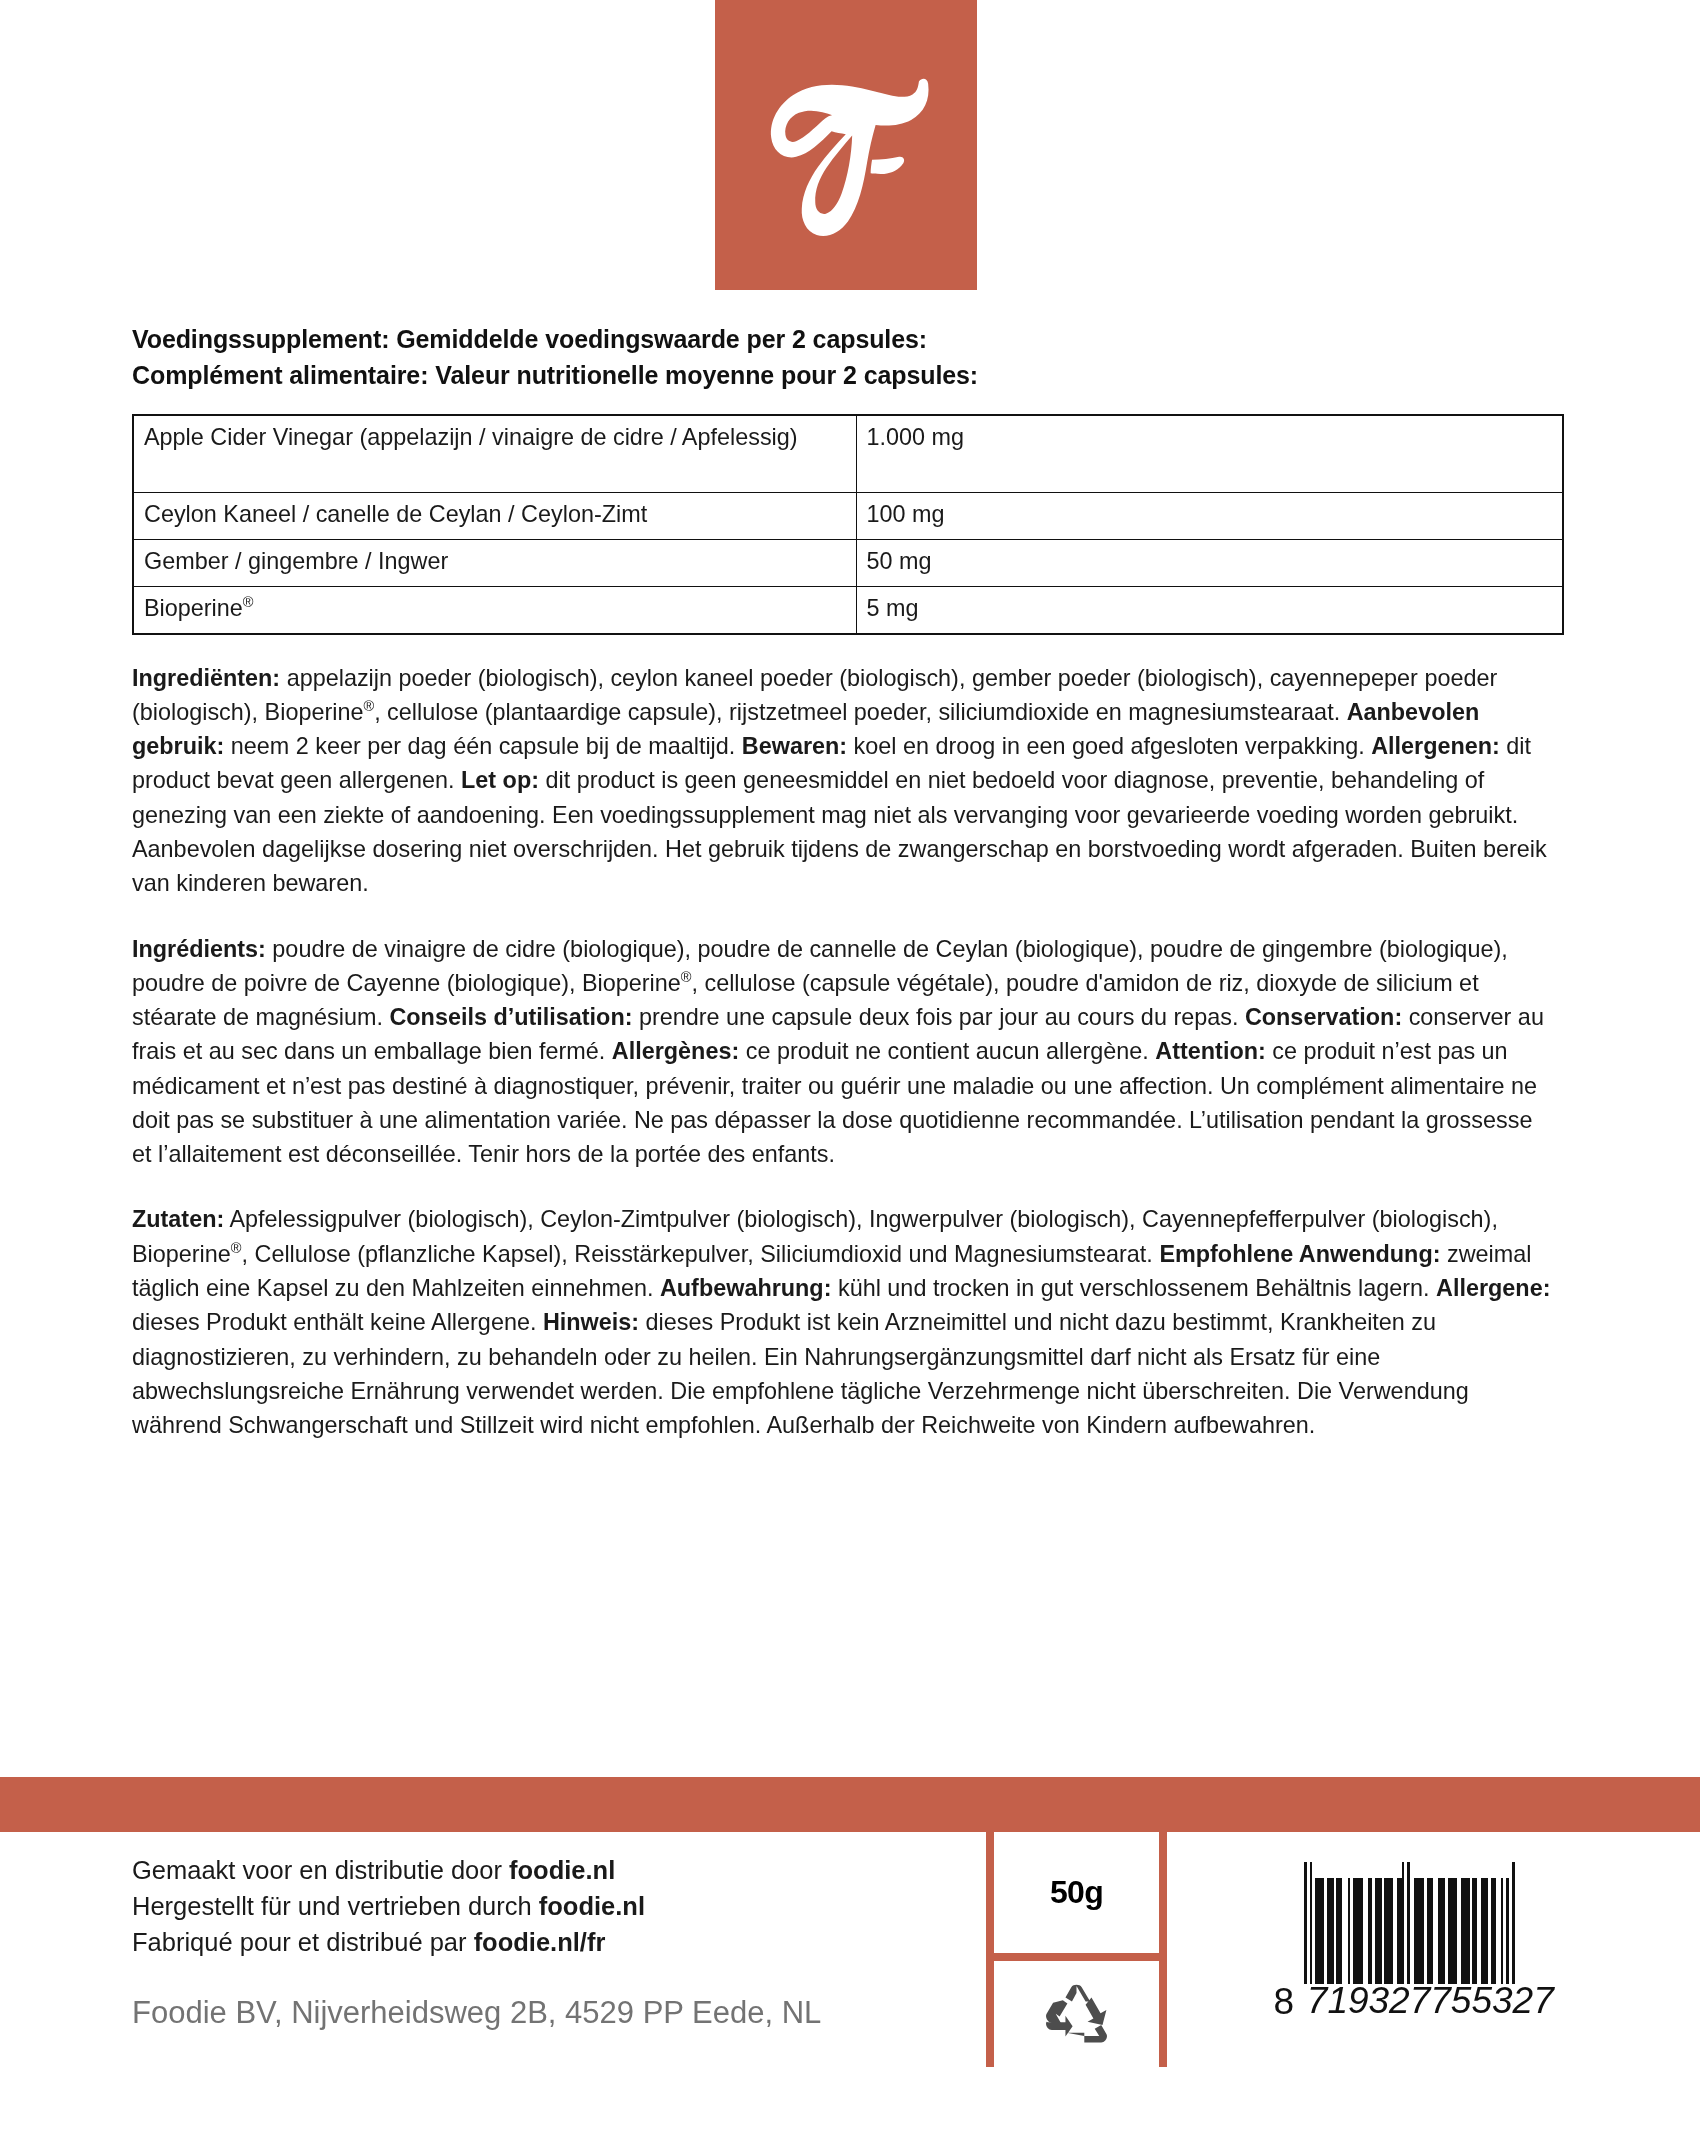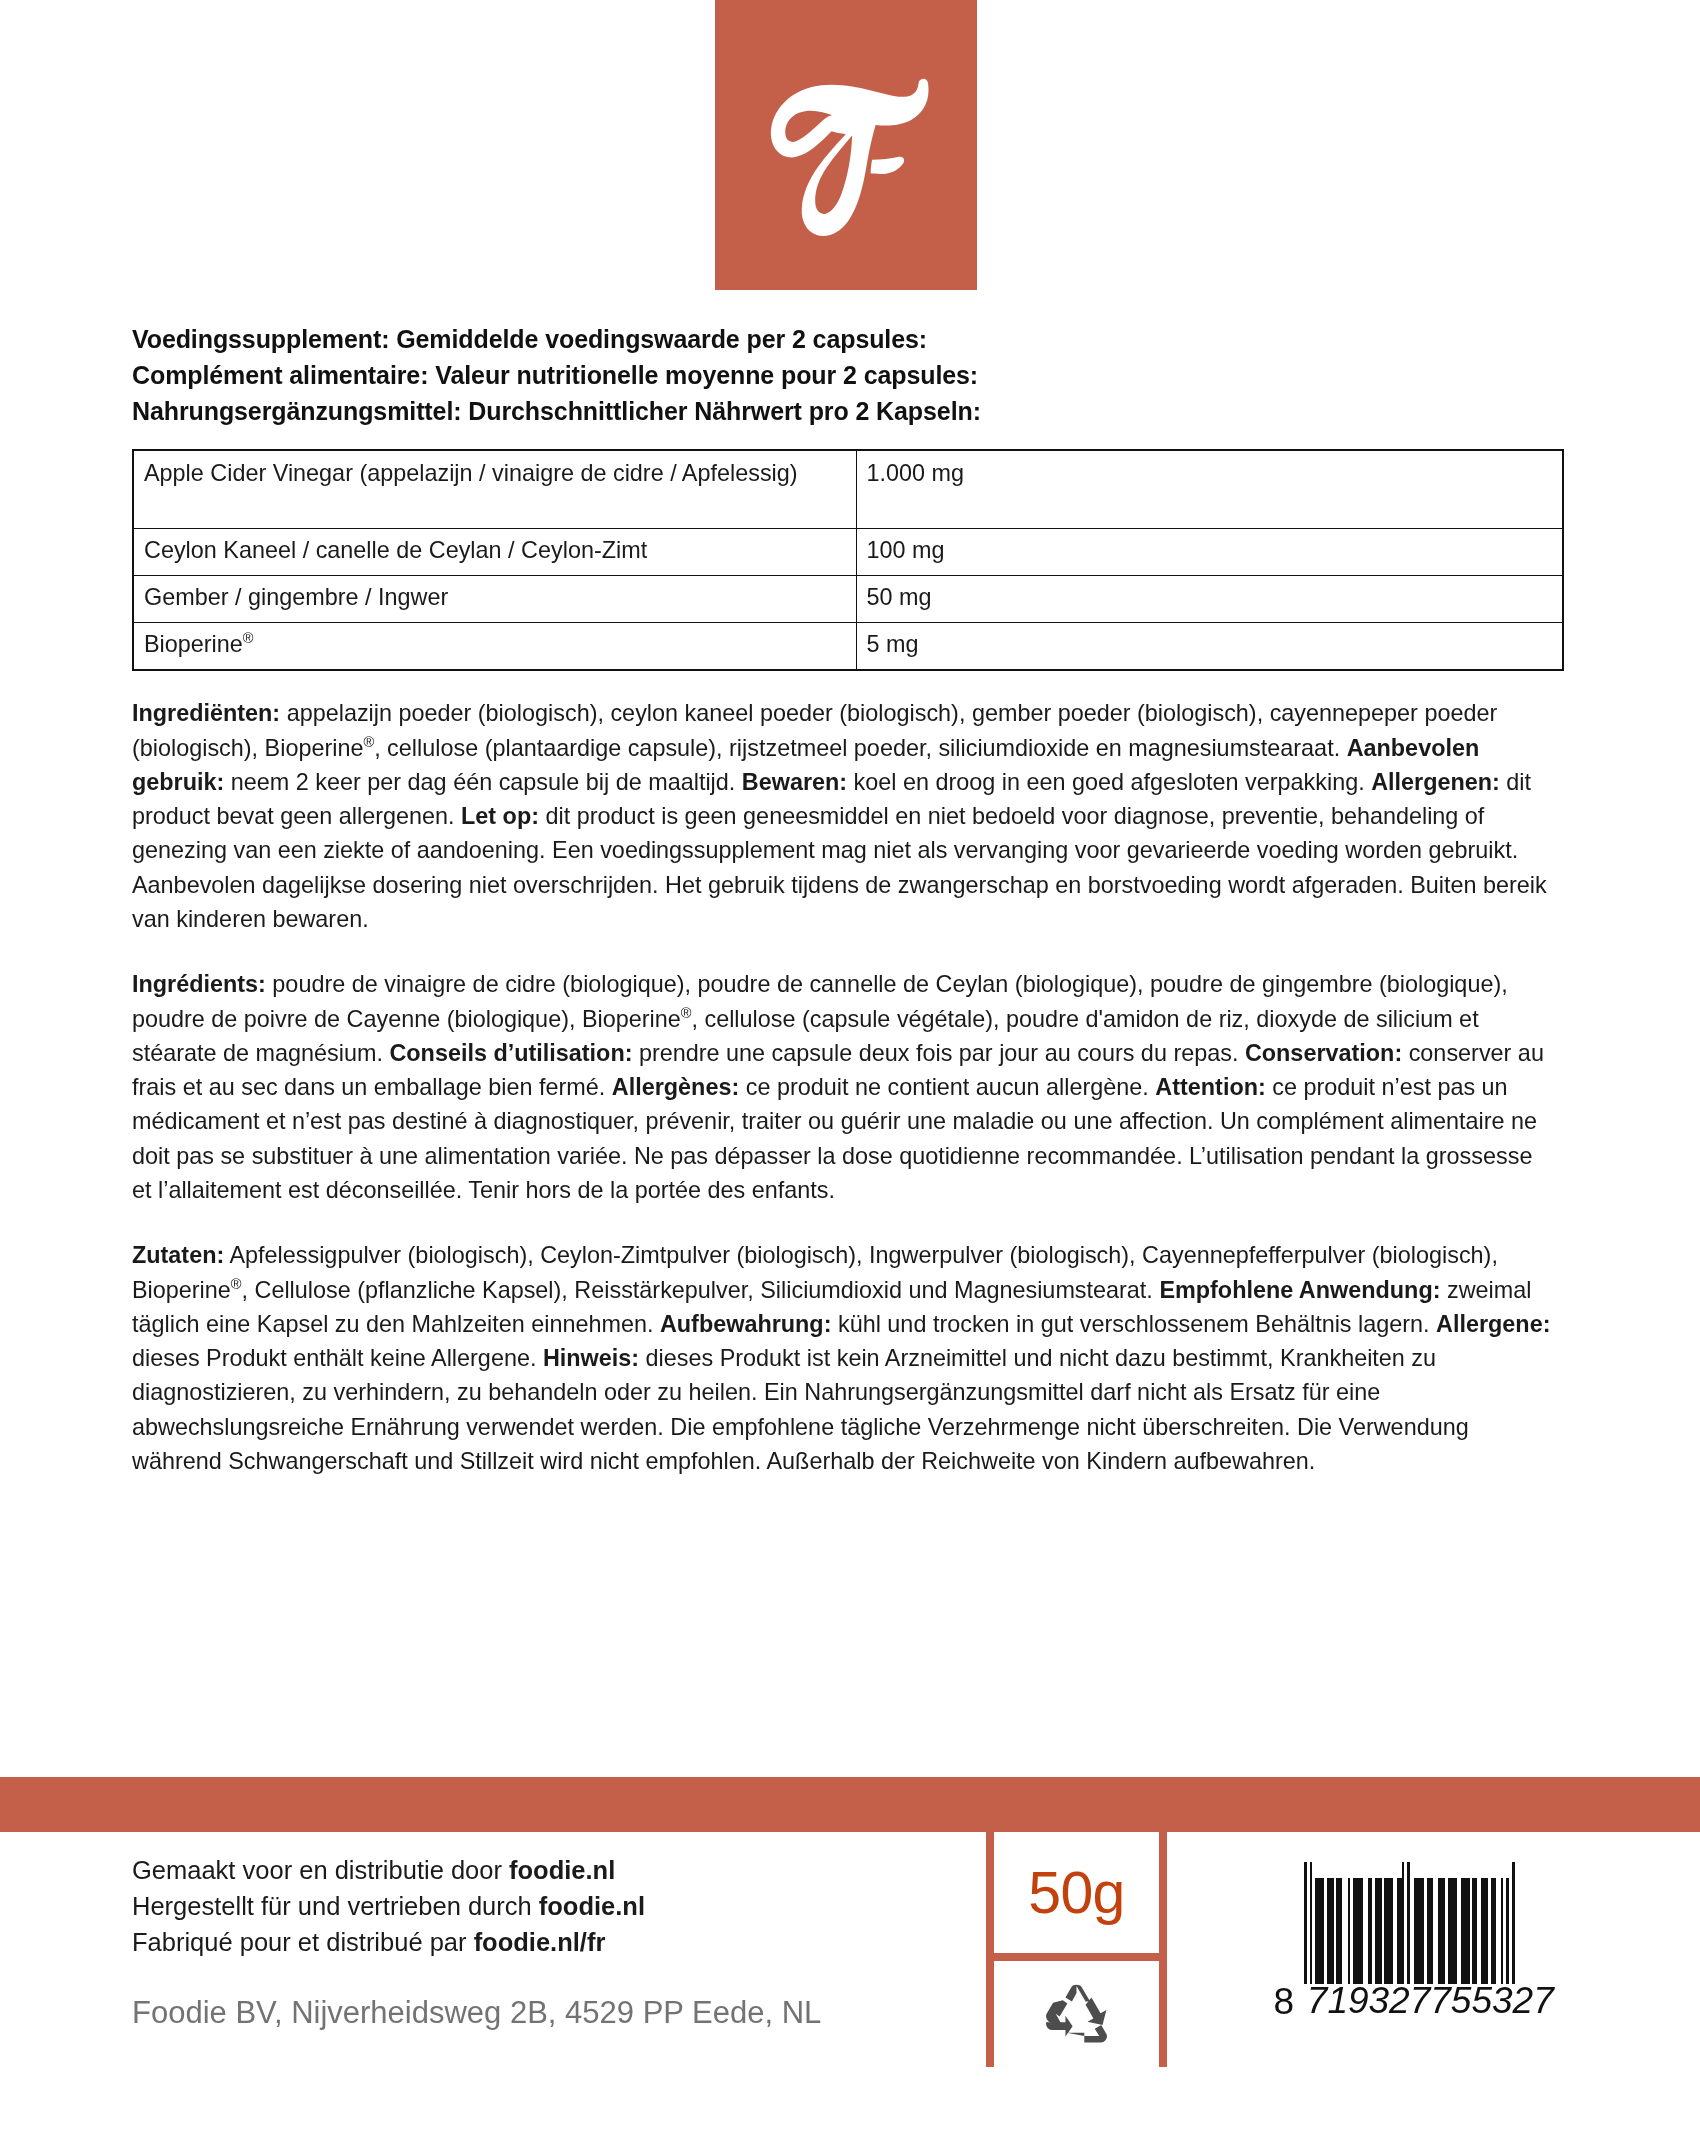--- a/index.html
+++ b/index.html
@@ -141,22 +141,22 @@
   }
 
   
   .weight-cell {
     position: absolute;
     left: 994px; top: 1832px;
     width: 165px; height: 121px;
     display: flex; align-items: center; justify-content: center;
   }
   .weight-text {
-    font-size: 59px; font-weight: normal;
-    color: #c2410c; letter-spacing: -0.7px;
+    font-size: 32px; font-weight: bold;
+    color: #000000; letter-spacing: -0.7px;
   }
 
   
   .recycle-cell {
     position: absolute;
     left: 994px; top: 1961px;
     width: 165px; height: 106px;
     display: flex; align-items: center; justify-content: center;
   }
   .recycle-icon { width: 65px; height: 65px; display: block; }
@@ -201,21 +201,20 @@
     <path fill="#ffffff" d="M186,170 C199,170 212,169 224,166 C230,165 233,170 230,175
       C224,184 214,189 203,190 C197,190 190,190 184,189 C184,183 185,176 186,170 Z"></path>
   </svg>
 </div>
 
 <div class="content">
 
   <div class="heading-block">
     <div class="heading-line">Voedingssupplement: Gemiddelde voedingswaarde per 2 capsules:</div>
     <div class="heading-line">Complément alimentaire: Valeur nutritionelle moyenne pour 2 capsules:</div>
-    <div class="heading-line">Nahrungsergänzungsmittel: Durchschnittlicher Nährwert pro 2 Kapseln:</div>
   </div>
 
   <table class="nutri-table">
     <tbody>
       <tr class="tall">
         <td class="col-name">Apple Cider Vinegar (appelazijn / vinaigre de cidre / Apfelessig)</td>
         <td class="col-amt">1.000 mg</td>
       </tr>
       <tr>
         <td class="col-name">Ceylon Kaneel / canelle de Ceylan / Ceylon-Zimt</td>

